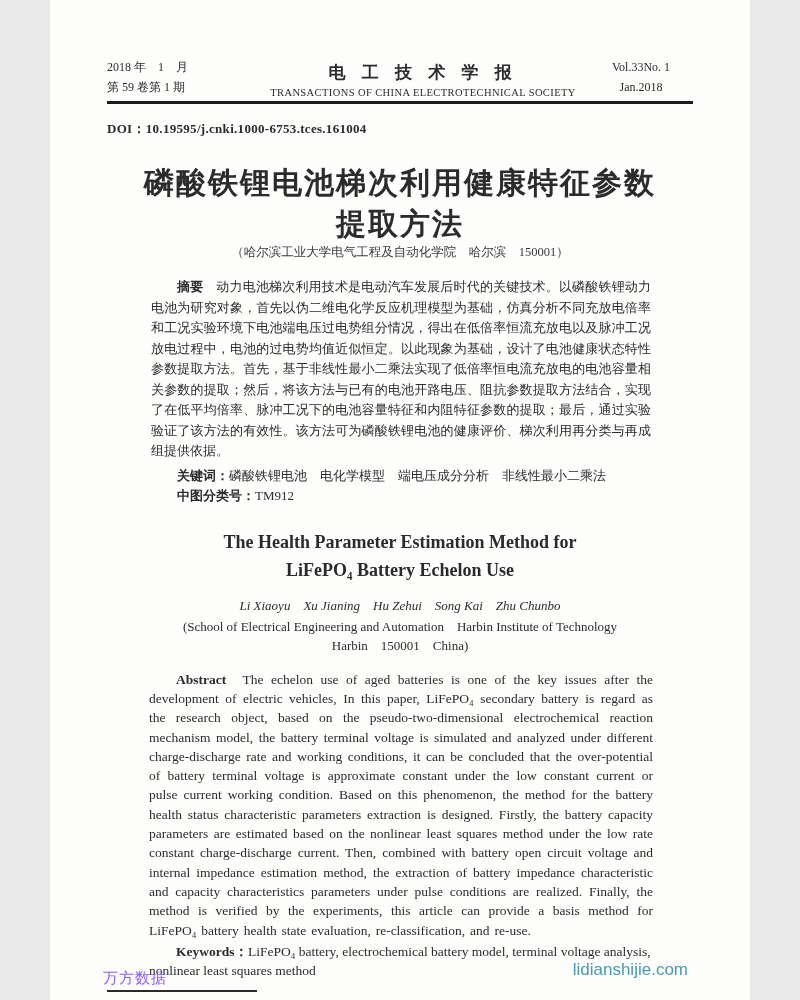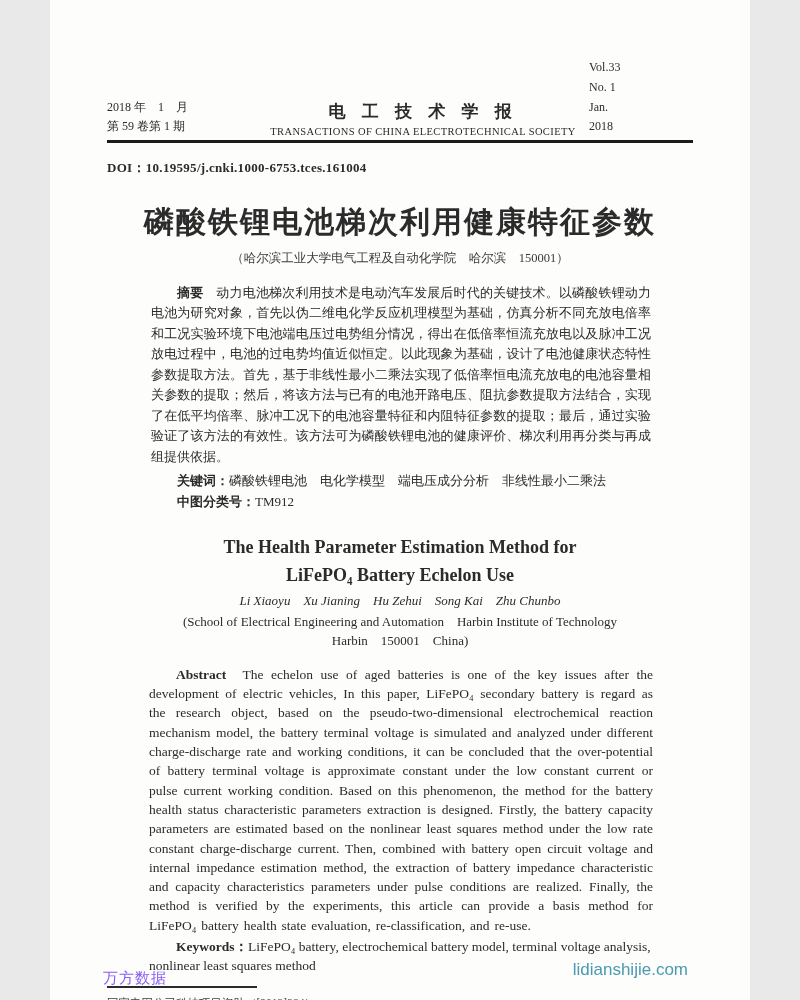--- a/index.html
+++ b/index.html
@@ -15,42 +15,42 @@
     padding: 58px 57px 0 57px;
   }
 
   
   .hdr { display: flex; align-items: flex-end; }
   .hdr-left { width: 150px; font-size: 12px; line-height: 1.65; white-space: nowrap; }
   .hdr-center { flex: 1; text-align: center; }
   .hdr-center .cn { font-size: 17px; font-weight: bold; letter-spacing: 6px; }
   .hdr-center .en { font-size: 10.5px; letter-spacing: 0.4px; margin-top: 3px; }
   .hdr-right { width: 104px; font-size: 12px; line-height: 1.65; }
-  .hdr-right .row { display: flex; justify-content: center; flex-direction: column; }
+  .hdr-right .row { display: flex; justify-content: center; }
   .hdr-rule { border-bottom: 3px solid #1c1c1c; margin-top: 3px; }
 
   
   .doi { margin-top: 16px; font-size: 13px; font-weight: bold; letter-spacing: 0.3px; }
 
   
   .cn-title { margin-top: 24px; text-align: center; font-size: 30px; font-weight: bold; line-height: 1.38; letter-spacing: 2px; }
   .cn-authors { margin-top: 18px; text-align: center; font-size: 17px; letter-spacing: 1px; }
-  .cn-affil { margin-top: 7px; text-align: center; font-size: 12.5px; color: #3a3a3a; }
+  .cn-affil { text-align: center; font-size: 12.5px; color: #3a3a3a; }
 
   
   .cn-abstract-block { margin: 16px 42px 0 44px; font-size: 13px; line-height: 20.5px; }
   .cn-abstract { text-align: justify; text-indent: 2em; }
   .cn-abstract .lbl { font-weight: bold; margin-right: 1em; }
   .cn-keywords { margin-top: 4px; text-indent: 2em; }
   .cn-keywords .lbl, .cn-clc .lbl { font-weight: bold; }
   .cn-clc { text-indent: 2em; }
 
   
   .en-title { margin-top: 22px; text-align: center; font-size: 18px; font-weight: bold; line-height: 1.55; }
-  .en-authors { margin-top: 3px; text-align: center; font-size: 13px; font-style: italic; }
+  .en-authors { margin-top: 13px; text-align: center; font-size: 13px; font-style: italic; }
   .en-affil { margin-top: 3px; text-align: center; font-size: 13px; line-height: 1.5; }
 
   
   .en-abstract-block { margin: 14px 40px 0 42px; font-size: 13.5px; line-height: 19.3px; }
   .en-abstract { text-align: justify; text-indent: 2em; word-spacing: 1.5px; }
   .en-abstract .lbl { font-weight: bold; margin-right: 1.2em; }
   .en-keywords { margin-top: 2px; text-align: left; text-indent: 2em; }
   .en-keywords .lbl { font-weight: bold; }
 
   
@@ -87,20 +87,21 @@
     </div>
   </div>
   <div class="hdr-rule"></div>
 
   <div class="doi">
     <span>DOI：</span><span>10.19595/j.cnki.1000-6753.tces.161004</span>
   </div>
 
   <h1 class="cn-title">
     <span>磷酸铁锂电池梯次利用健康特征参数</span><br>
+    <span>提取方法</span>
   </h1>
 
   <div class="cn-affil">（哈尔滨工业大学电气工程及自动化学院　哈尔滨　150001）</div>
 
   <div class="cn-abstract-block">
     <p class="cn-abstract">
       <span class="lbl">摘要</span><span>动力电池梯次利用技术是电动汽车发展后时代的关键技术。以磷酸铁锂动力电池为研究对象，首先以伪二维电化学反应机理模型为基础，仿真分析不同充放电倍率和工况实验环境下电池端电压过电势组分情况，得出在低倍率恒流充放电以及脉冲工况放电过程中，电池的过电势均值近似恒定。以此现象为基础，设计了电池健康状态特性参数提取方法。首先，基于非线性最小二乘法实现了低倍率恒电流充放电的电池容量相关参数的提取；然后，将该方法与已有的电池开路电压、阻抗参数提取方法结合，实现了在低平均倍率、脉冲工况下的电池容量特征和内阻特征参数的提取；最后，通过实验验证了该方法的有效性。该方法可为磷酸铁锂电池的健康评价、梯次利用再分类与再成组提供依据。</span>
     </p>
     <p class="cn-keywords">
       <span class="lbl">关键词：</span><span>磷酸铁锂电池　电化学模型　端电压成分分析　非线性最小二乘法</span>

